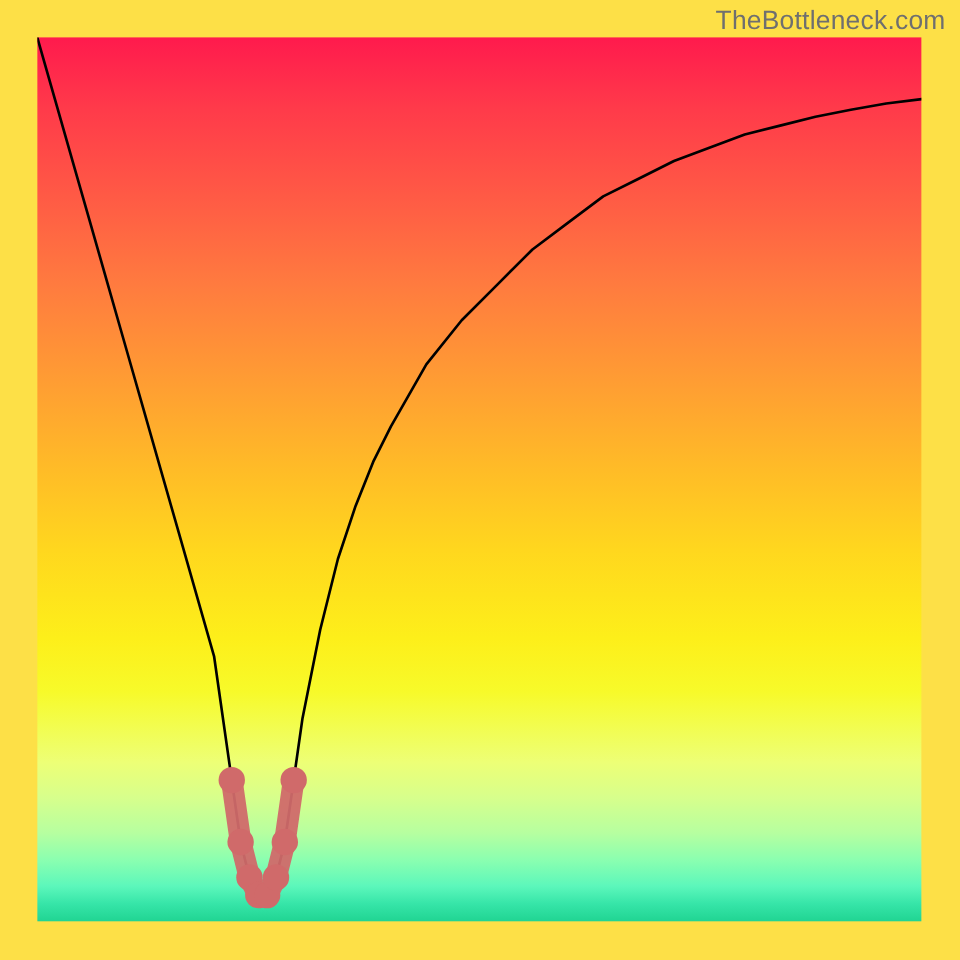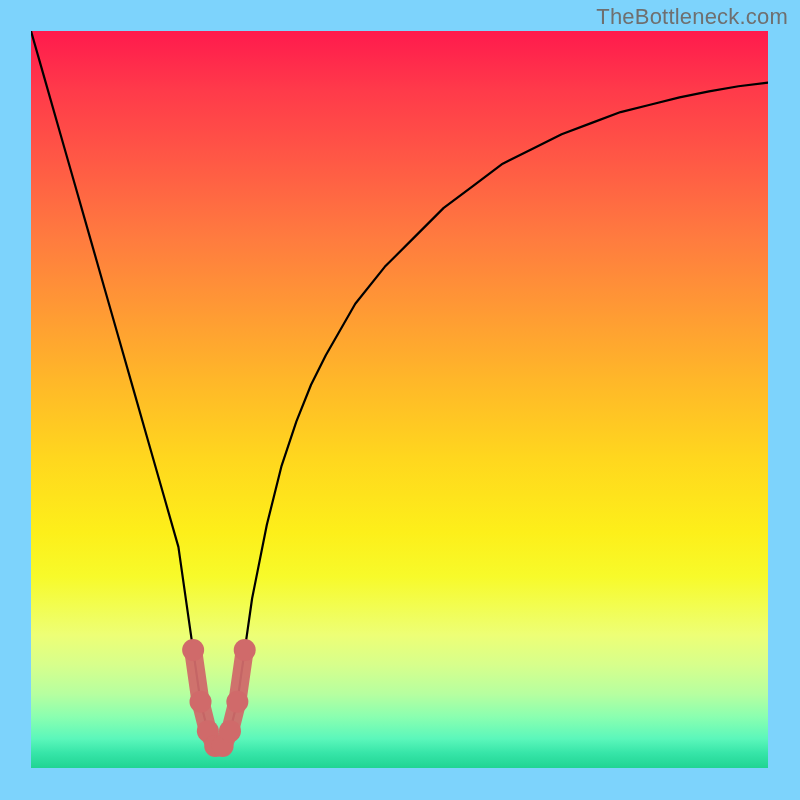--- a/index.html
+++ b/index.html
@@ -1,20 +1,20 @@
 <!DOCTYPE html>
 <html><head>
 <meta charset="utf-8">
 <style>
   * { margin: 0; padding: 0; box-sizing: border-box; }
   html, body { width: 800px; height: 800px; overflow: hidden; background: #000; }
   .frame {
     width: 800px;
     height: 800px;
-    background: #7dd3fc;
+    background: #fde047;
     position: relative;
   }
   .watermark {
     position: absolute;
     top: 4px;
     right: 12px;
     color: #6f6f6f;
     font-family: Arial, Helvetica, sans-serif;
     font-size: 22px;
     font-weight: 500;

